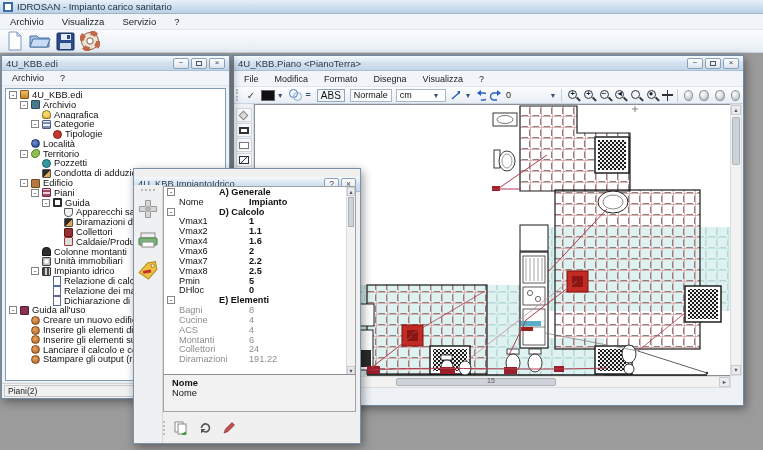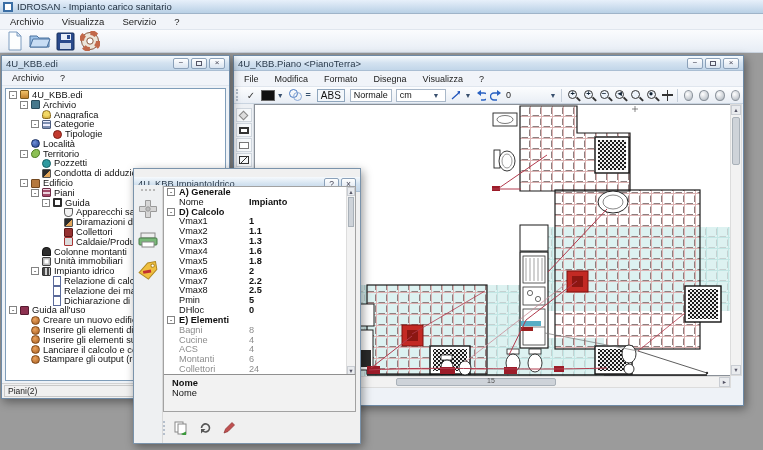--- a/index.html
+++ b/index.html
@@ -114,21 +114,21 @@
   #dlg{left:133px;top:168px;width:228px;height:276px;background:#f0f0f0;border:1px solid #7a93ab;}
   #dlg .wtitle{font-size:9.3px;margin-top:8px;}
   .dlgbtn{width:15px;height:12px;border:1px solid #8ba1b9;border-radius:2px;background:linear-gradient(#fff,#dbe5f0);font-size:8.5px;line-height:10px;text-align:center;color:#445;}
   #dlgside{position:absolute;left:0;top:16px;width:29px;bottom:0;background:#eef0f2;border-right:1px solid #d8d8d8;display:flex;flex-direction:column;align-items:center;padding-top:4px;}
   #dlgside .sgrip{width:14px;border-top:2px dotted #b8b8b8;margin-bottom:8px;}
   #dlgside .sideicon{margin-bottom:11px;}
   #dlgmain{position:absolute;left:29px;top:17px;right:4px;height:226px;background:#fff;border:1px solid #a2a2a2;}
   #proprows{position:absolute;left:0;top:0;right:9px;height:188px;overflow:hidden;}
   .prow{height:9.85px;display:flex;align-items:center;white-space:nowrap;overflow:hidden;font-size:9.2px;}
   .gbox{flex:none;width:8px;height:8px;border:1px solid #848484;background:#fff;font-size:8px;line-height:6px;text-align:center;color:#333;margin:0 4px 0 3px;}
-  .gname{font-weight:bold;}
+  .gname{font-weight:bold;margin-left:40px;}
   .pname{flex:none;width:85px;padding-left:15px;overflow:hidden;}
   .pval{flex:1;font-weight:bold;overflow:hidden;}
   .pdis .pname,.pdis .pval{color:#8d8d8d;font-weight:normal;}
   #gridsb{position:absolute;right:0;top:0;width:9px;height:188px;background:#f2f2f2;border-left:1px solid #ddd;}
   #gridsb .sbarr{position:absolute;left:0;width:8px;height:9px;line-height:8px;}
   #gridsb .up{top:0;} #gridsb .dn{bottom:0;}
   #gridsb .th{position:absolute;left:1px;top:10px;width:6px;height:30px;background:#ced3d9;border:1px solid #a9b1b9;}
   #dlgdesc{position:absolute;left:0;right:0;bottom:0;height:37px;background:#f2f2f2;border-top:1px solid #909090;padding:3px 8px;}
   #dlgdesc .dt{font-weight:bold;font-size:9.3px;}
   #dlgdesc .dx{font-size:9.3px;}
@@ -636,30 +636,22 @@
           </div>
           <div class="prow">
             <span class="pname">Vmax1</span>
             <span class="pval">1</span>
           </div>
           <div class="prow">
             <span class="pname">Vmax2</span>
             <span class="pval">1.1</span>
           </div>
           <div class="prow">
-            <span class="pname">Vmax3</span>
-            <span class="pval">1.3</span>
-          </div>
-          <div class="prow">
             <span class="pname">Vmax4</span>
             <span class="pval">1.6</span>
-          </div>
-          <div class="prow">
-            <span class="pname">Vmax5</span>
-            <span class="pval">1.8</span>
           </div>
           <div class="prow">
             <span class="pname">Vmax6</span>
             <span class="pval">2</span>
           </div>
           <div class="prow">
             <span class="pname">Vmax7</span>
             <span class="pval">2.2</span>
           </div>
           <div class="prow">

